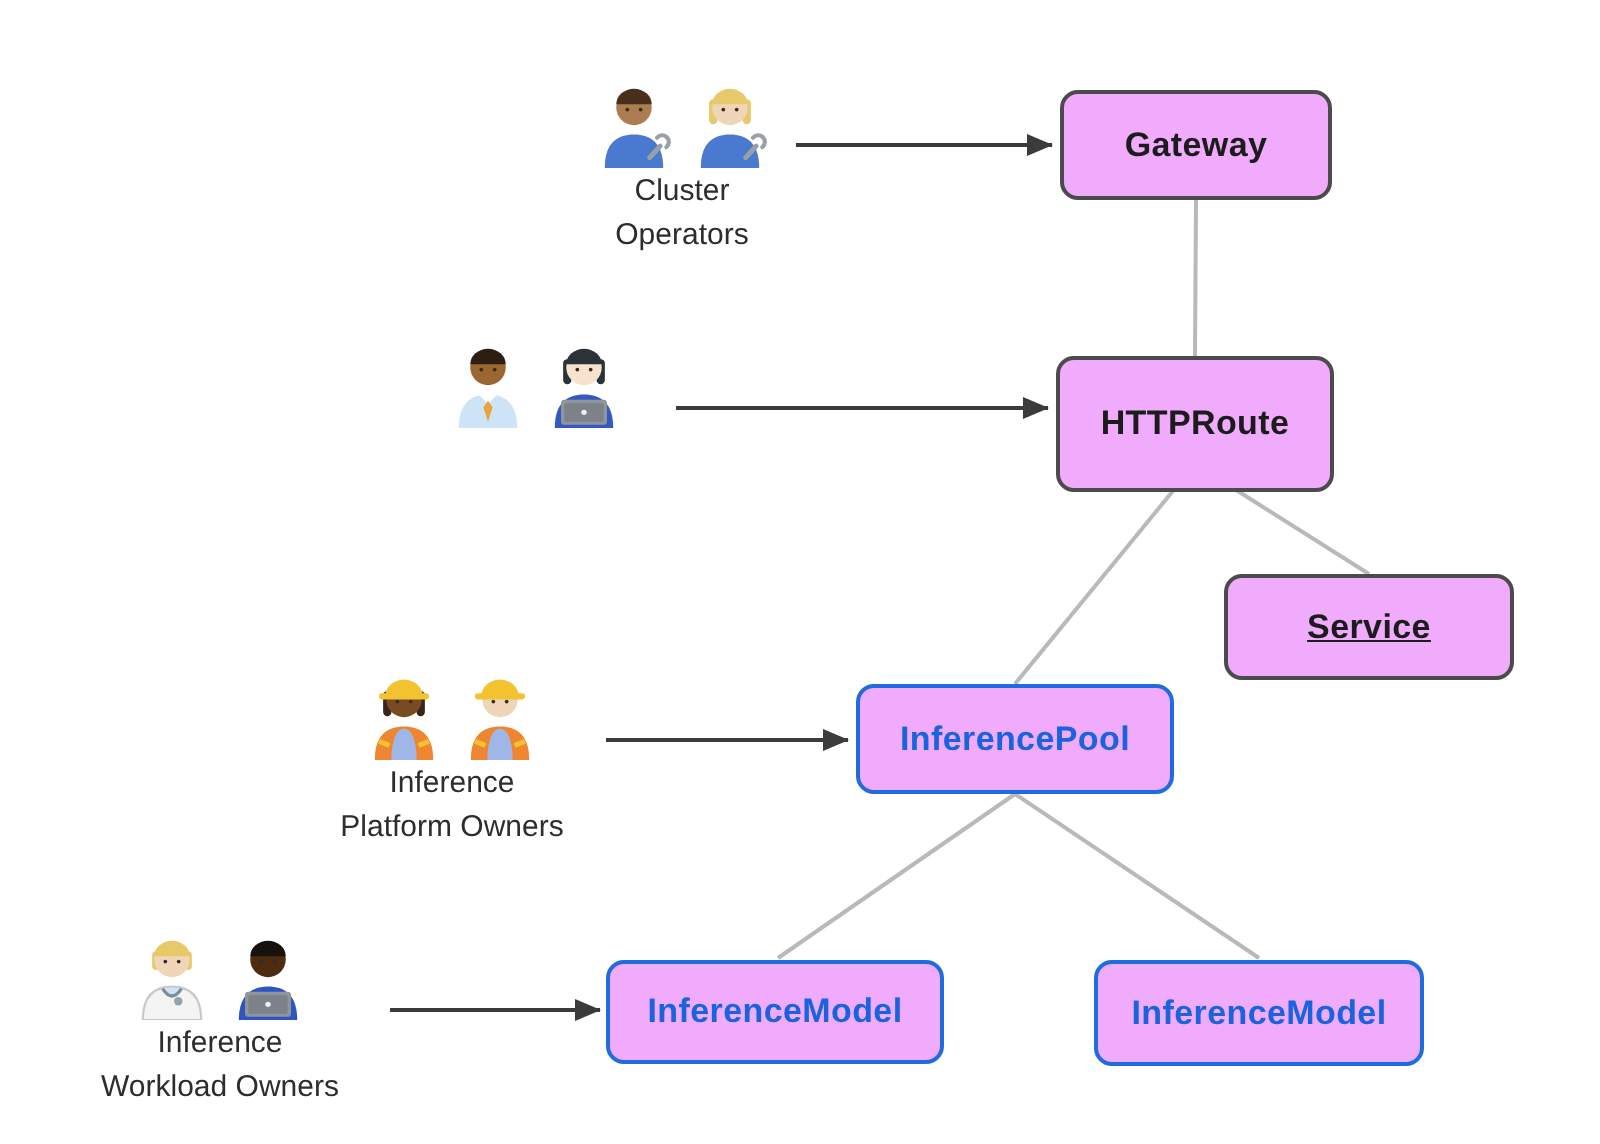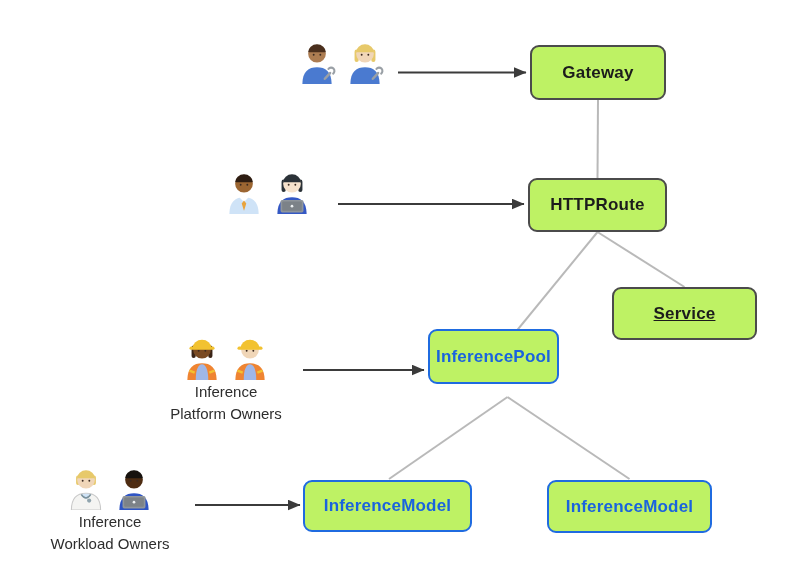--- a/index.html
+++ b/index.html
@@ -4,31 +4,31 @@
 <style>
   html,body{margin:0;padding:0;}
   body{
     width:800px;height:572px;background:#ffffff;
     font-family:"Liberation Sans",sans-serif;
   }
   .canvas{position:relative;width:800px;height:572px;background:#ffffff;overflow:hidden;}
   #edge-layer{position:absolute;left:0;top:0;width:800px;height:572px;}
 
   .node{
-    position:absolute;background:#bef264;border-radius:9px;
+    position:absolute;background:#f0abfc;border-radius:9px;
     display:flex;align-items:center;justify-content:center;
     font-weight:bold;font-size:17px;letter-spacing:.2px;box-sizing:border-box;text-align:right;
   }
   .node.dark{border:2.5px solid var(--dark-border,#4b4b4b);color:var(--dark-text,#1c1c1c);}
   .node.blue{border:2.5px solid var(--blue-border,#1f6be0);color:var(--blue-text,#1a63de);}
 
   #node-gateway{left:530px;top:45px;width:136px;height:55px;}
-  #node-httproute{left:528px;top:178px;width:139px;height:54px;}
+  #node-httproute{left:528px;top:178px;width:139px;height:68px;}
   #node-service{left:612px;top:287px;width:145px;height:53px;text-decoration:underline;}
-  #node-inferencepool{left:428px;top:329px;width:131px;height:55px;}
+  #node-inferencepool{left:428px;top:342px;width:159px;height:55px;}
   #node-inferencemodel-left{left:303px;top:480px;width:169px;height:52px;}
   #node-inferencemodel-right{left:547px;top:480px;width:165px;height:53px;}
 
   .persona{position:absolute;width:180px;display:flex;flex-direction:column;align-items:center;}
   #persona-cluster-operators{left:251px;top:36px;}
   #persona-application-developers{left:178px;top:166px;}
   #persona-inference-platform-owners{left:136px;top:332px;}
   #persona-inference-workload-owners{left:20px;top:462px;}
   .persons{display:flex;gap:6px;align-items:flex-end;}
   .persona-label{
@@ -98,20 +98,22 @@
             <path d="M6 46 C6 34 12 30 20 30 C28 30 34 34 34 46 Z" fill="#4a7ad0"></path>
             <circle cx="20" cy="17" r="8.5" fill="#f0d6b8"></circle>
             <circle cx="16.8" cy="18" r="0.9" fill="#3b2a20"></circle>
             <circle cx="23.2" cy="18" r="0.9" fill="#3b2a20"></circle>
             <path d="M11.5 15.5 A8.5 7.5 0 0 1 28.5 15.5 Z" fill="#e7c96a"></path>
             <path d="M27.5 41 L32.5 35.5" stroke="#9aa0a6" stroke-width="2.4" stroke-linecap="round"></path>
             <path d="M31 31.5 A3.2 3.2 0 1 1 35.5 36" stroke="#9aa0a6" stroke-width="2" fill="none" stroke-linecap="round"></path>
           </svg>
         </span>
       </div>
+    <div class="persona-label">Cluster
+Operators</div>
   </div>
 
   <div class="persona" id="persona-application-developers">
     <div class="persons">
         <span title="👨🏾‍💼">
           <svg class="person" width="42" height="48" viewBox="0 0 40 46" xmlns="http://www.w3.org/2000/svg">
             <path d="M6 46 C6 34 12 30 20 30 C28 30 34 34 34 46 Z" fill="#cfe3f7"></path>
             <path d="M15.5 30 L20 34.5 L24.5 30 L20 29 Z" fill="#ffffff"></path>
             <path d="M20 33 L17.8 36 L20 43 L22.2 36 Z" fill="#e8a33d"></path>
             <circle cx="20" cy="17" r="8.5" fill="#9c6632"></circle>

